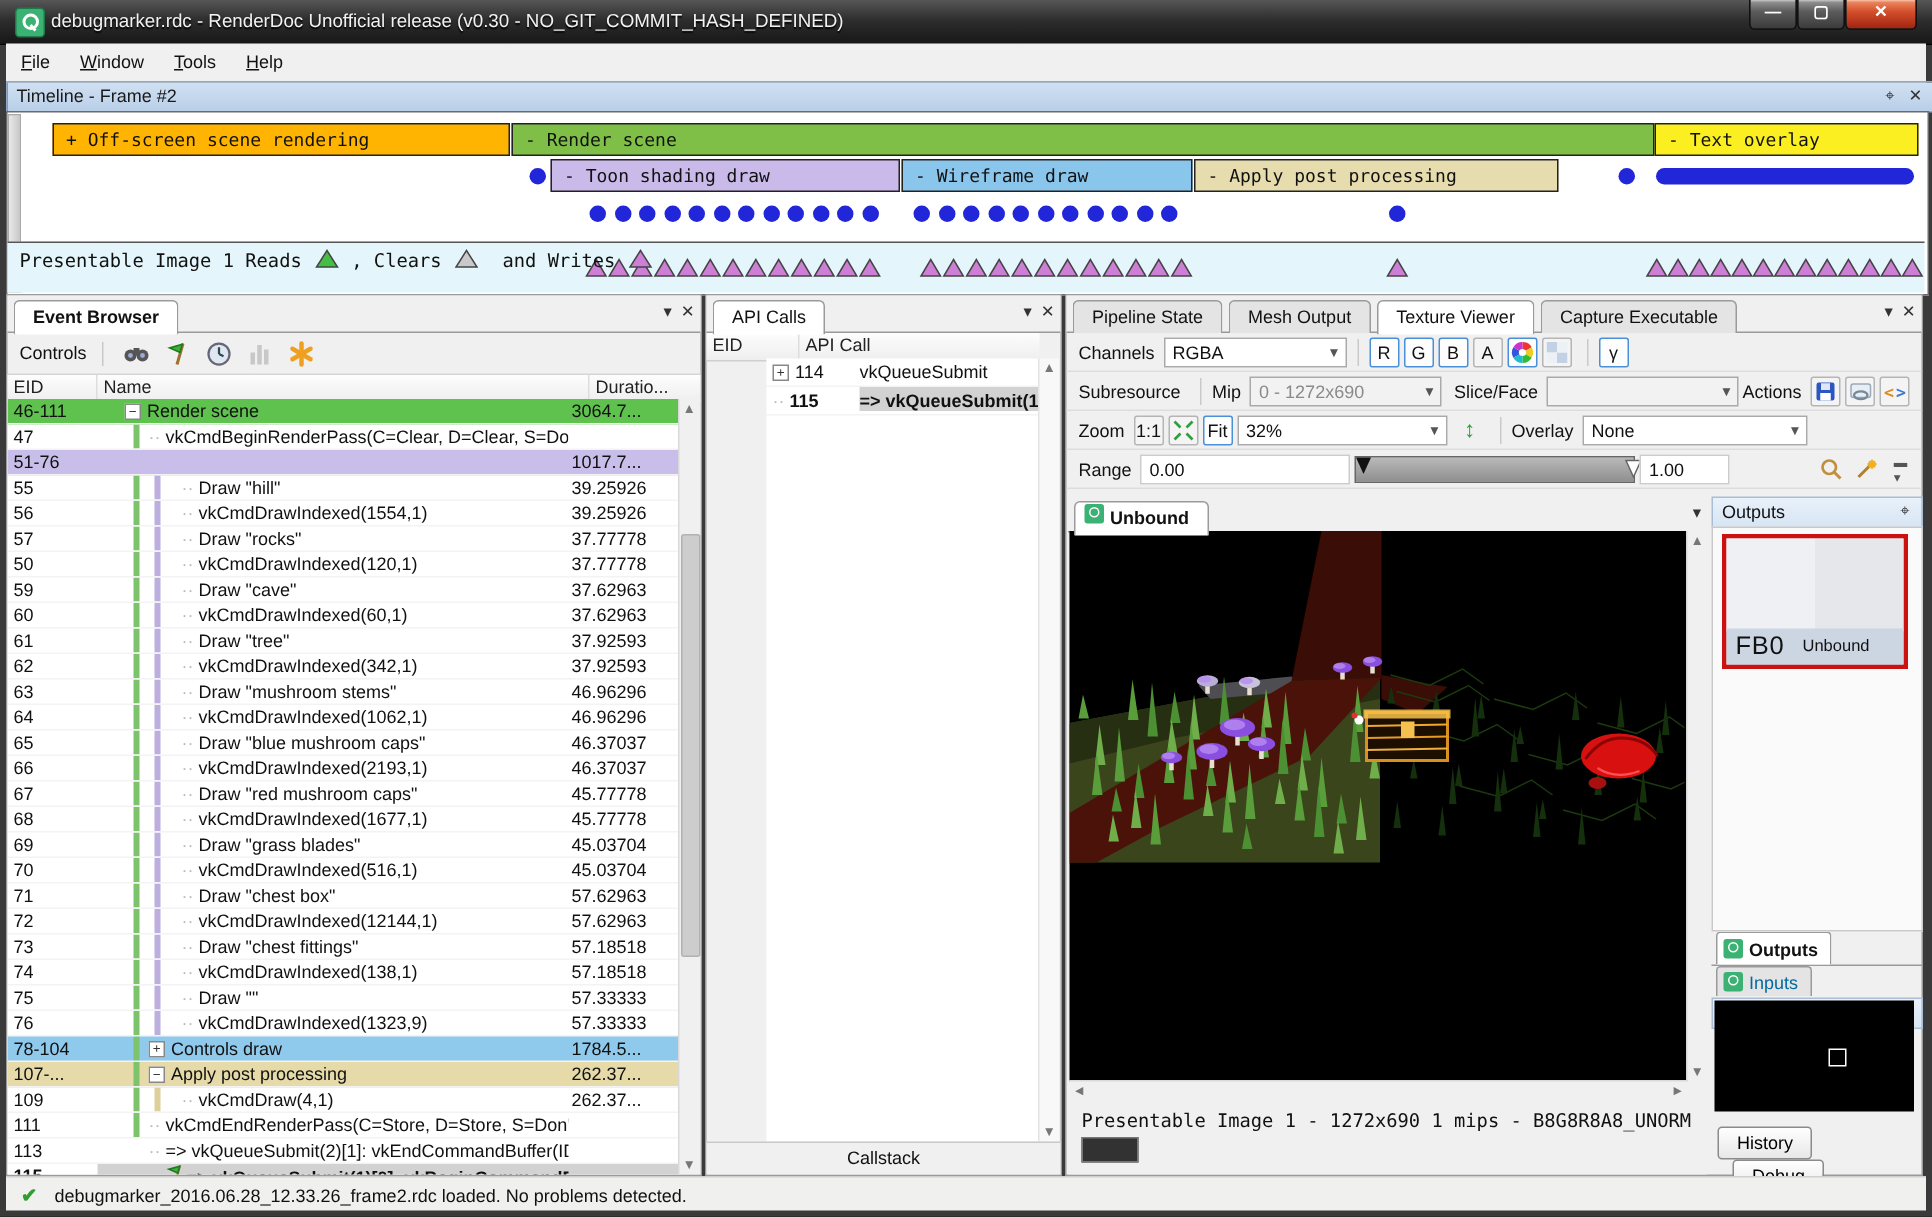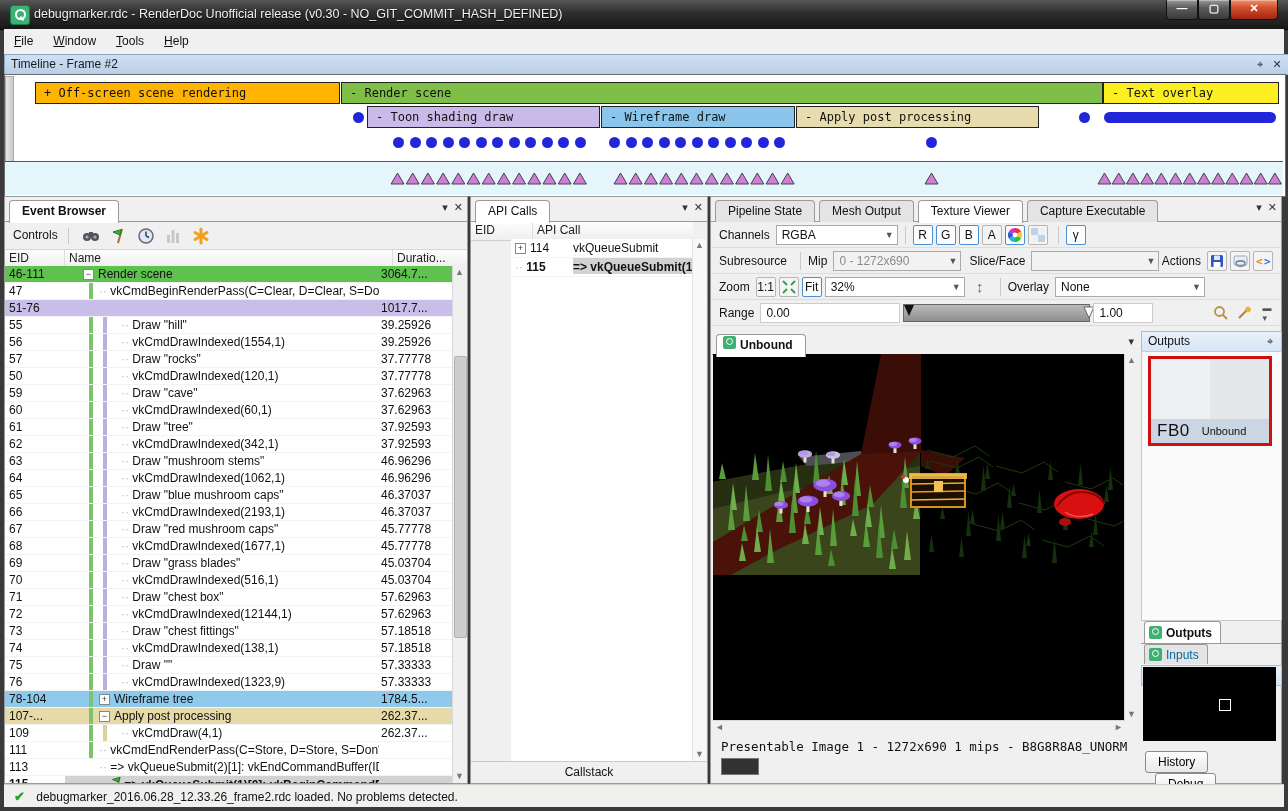--- a/index.html
+++ b/index.html
@@ -200,20 +200,27 @@
         <polygon points="1149.8,22 1162.8,22 1156.3,11" fill="#cc7fd4" stroke="#444"></polygon>
         <polygon points="1164,22 1177,22 1170.5,11" fill="#cc7fd4" stroke="#444"></polygon>
         <polygon points="1178.2,22 1191.2,22 1184.7,11" fill="#cc7fd4" stroke="#444"></polygon>
         <polygon points="1192.4,22 1205.4,22 1198.9,11" fill="#cc7fd4" stroke="#444"></polygon>
         <polygon points="1206.6,22 1219.6,22 1213.1,11" fill="#cc7fd4" stroke="#444"></polygon>
         <polygon points="1220.8,22 1233.8,22 1227.3,11" fill="#cc7fd4" stroke="#444"></polygon>
         <polygon points="1235,22 1248,22 1241.5,11" fill="#cc7fd4" stroke="#444"></polygon>
         <polygon points="1249.2,22 1262.2,22 1255.7,11" fill="#cc7fd4" stroke="#444"></polygon>
         <polygon points="1263.4,22 1276.4,22 1269.9,11" fill="#cc7fd4" stroke="#444"></polygon>
       </svg>
+    <div id="tl-legend"><span>Presentable Image 1 Reads </span><span style="margin: 0px 1px;"><svg width="16" height="14">
+            <polygon points="1,13 15,13 8,2" fill="#46bd44" stroke="#444"></polygon>
+          </svg></span><span> , Clears </span><span style="margin: 0px 1px;"><svg width="16" height="14">
+            <polygon points="1,13 15,13 8,2" fill="#c9c9c9" stroke="#444"></polygon>
+          </svg></span><span>  and Writes </span><span style="margin: 0px 1px;"><svg width="16" height="14">
+            <polygon points="1,13 15,13 8,2" fill="#cc7fd4" stroke="#444"></polygon>
+          </svg></span></div>
   </div>
 
   <div class="panel" id="eb-panel" style="left:4px;top:196px;width:464px;height:588px">
     <div class="tabbar">
       <span class="tab active boldtab">Event Browser</span>
       <span class="tab-icons"><span>▾</span><span>✕</span></span>
     </div>
     <div id="eb-controls">
       <span>Controls</span>
       <span class="sep"></span>
@@ -474,21 +481,21 @@
             <div class="gline" style="left: 24px; background: rgb(125, 195, 107);"></div>
             <div class="gline" style="left: 38px; background: rgb(188, 174, 222);"></div>
             <span style="position: absolute; top: 0px; left: 56px; right: 0px; overflow: hidden; white-space: nowrap;"><span class="dots-ind">·· </span><span>vkCmdDrawIndexed(1323,9)</span></span>
           </div>
           <div class="dur">57.33333</div>
         </div>
         <div class="erow" style="background: rgb(143, 201, 236);">
           <div class="eid">78-104</div>
           <div class="nm">
             <div class="gline" style="left: 24px; background: rgb(125, 195, 107);"></div>
-            <span style="position: absolute; top: 0px; left: 34px; right: 0px; overflow: hidden; white-space: nowrap;"><span class="expander">+</span><span>Wireframe tree</span></span>
+            <span style="position: absolute; top: 0px; left: 34px; right: 0px; overflow: hidden; white-space: nowrap;"><span class="expander">+</span><span>Controls draw</span></span>
           </div>
           <div class="dur">1784.5...</div>
         </div>
         <div class="erow" style="background: rgb(229, 218, 168);">
           <div class="eid">107-...</div>
           <div class="nm">
             <div class="gline" style="left: 24px; background: rgb(125, 195, 107);"></div>
             <span style="position: absolute; top: 0px; left: 34px; right: 0px; overflow: hidden; white-space: nowrap;"><span class="expander">−</span><span>Apply post processing</span></span>
           </div>
           <div class="dur">262.37...</div>

